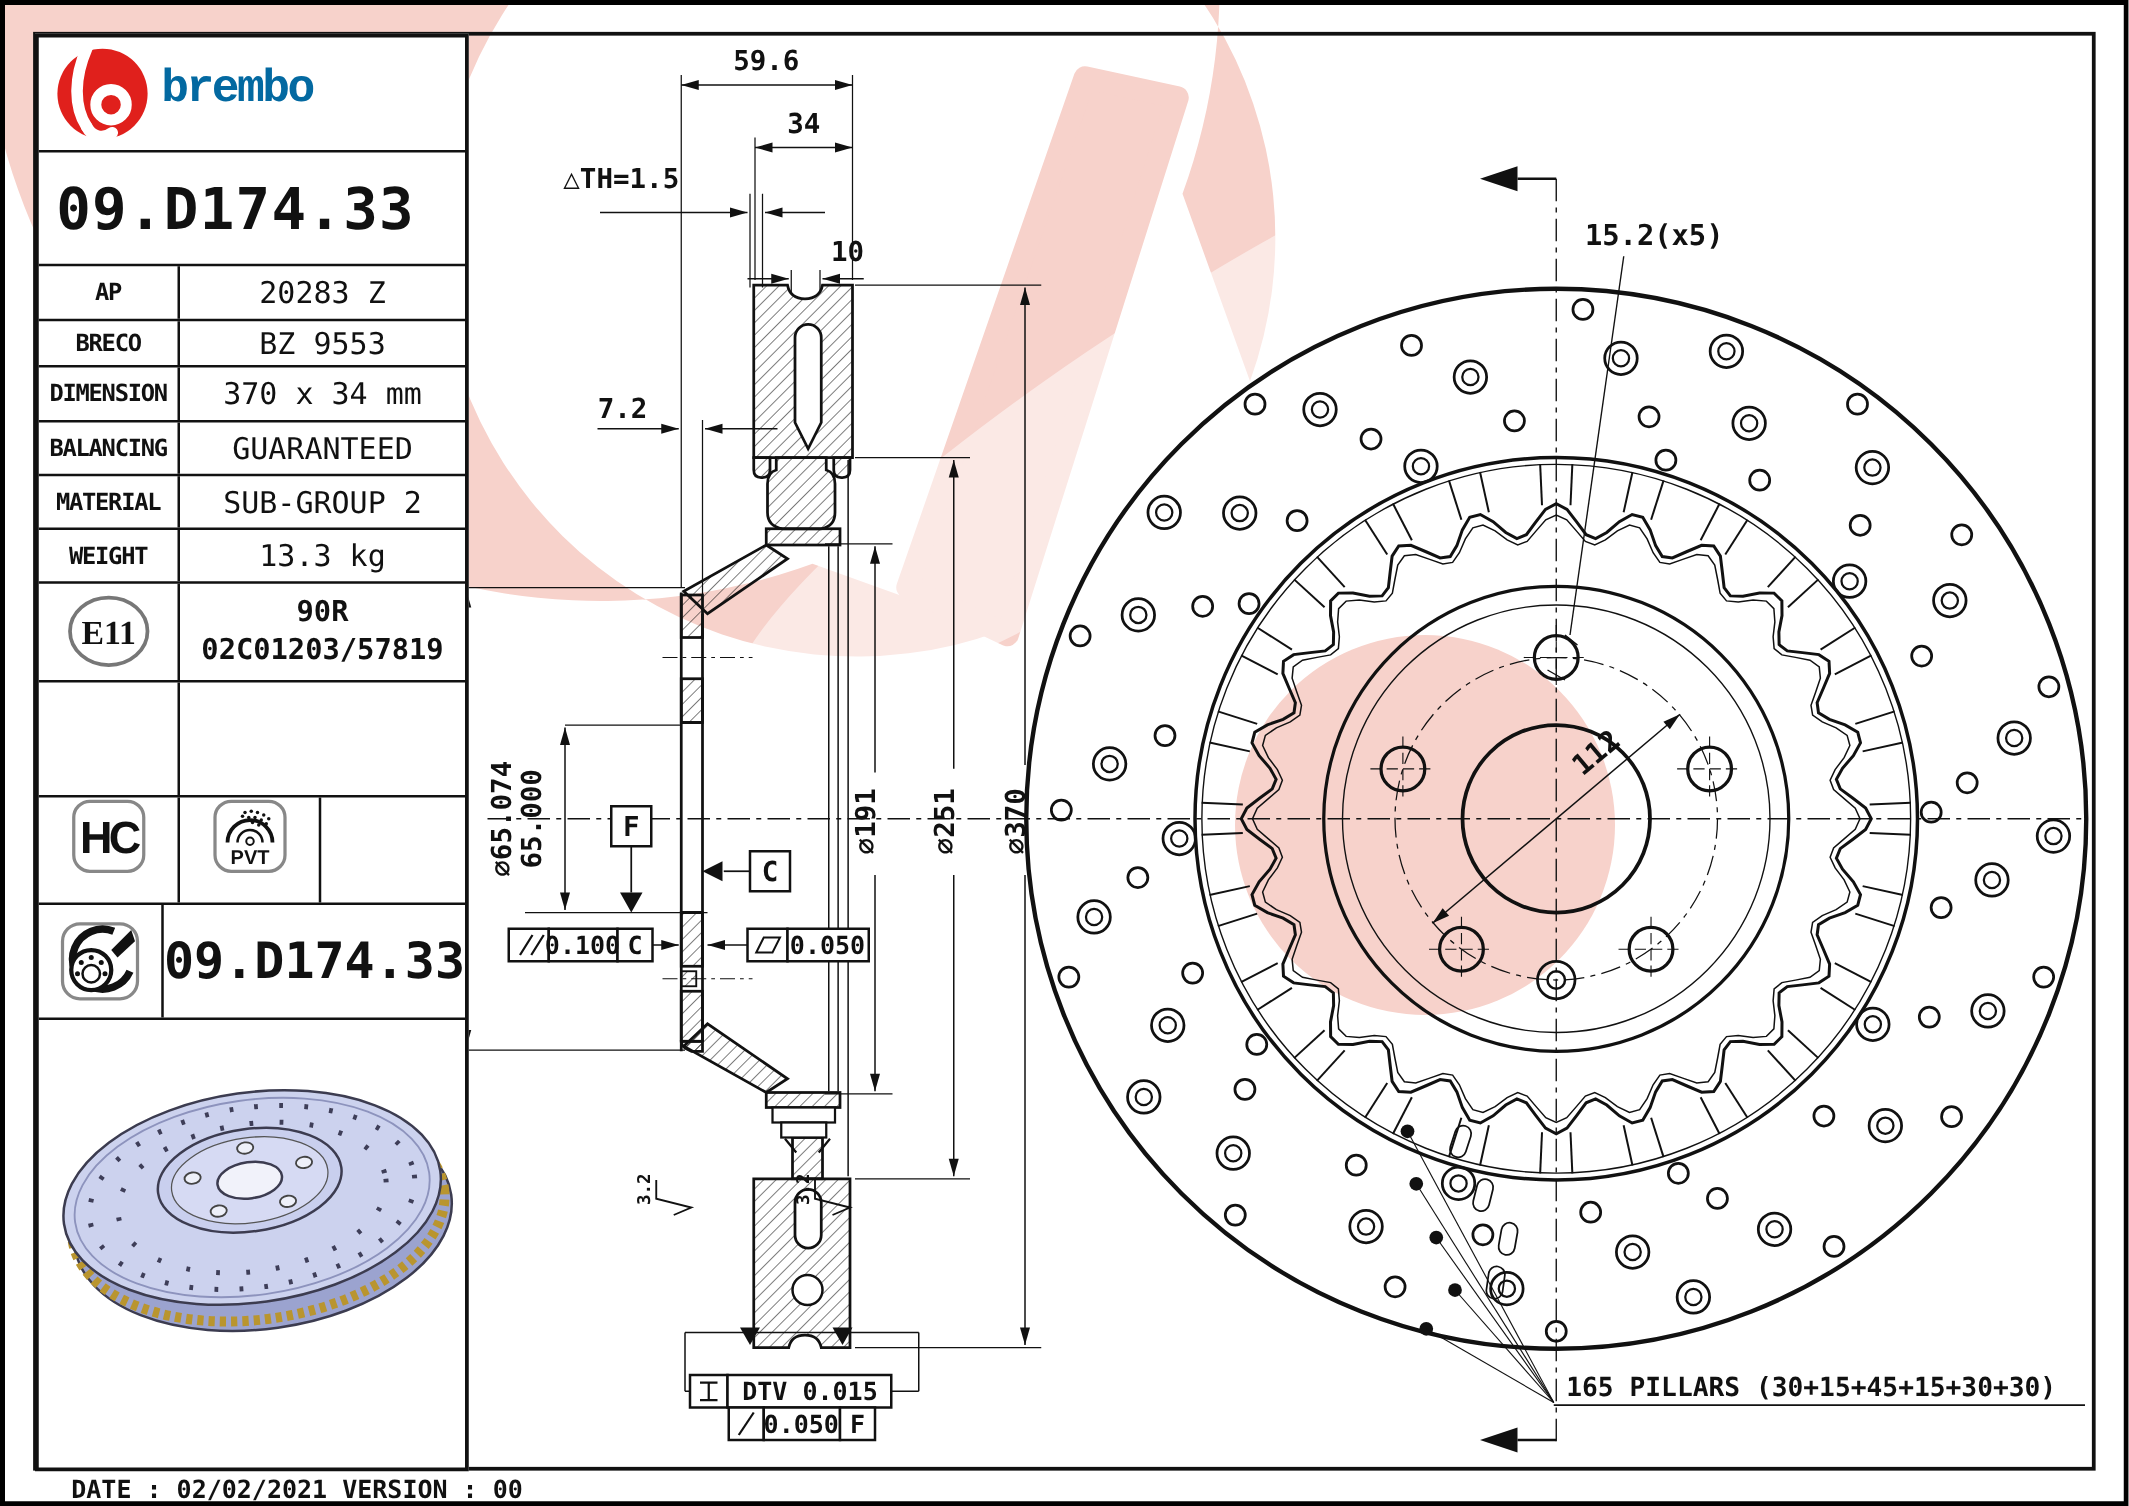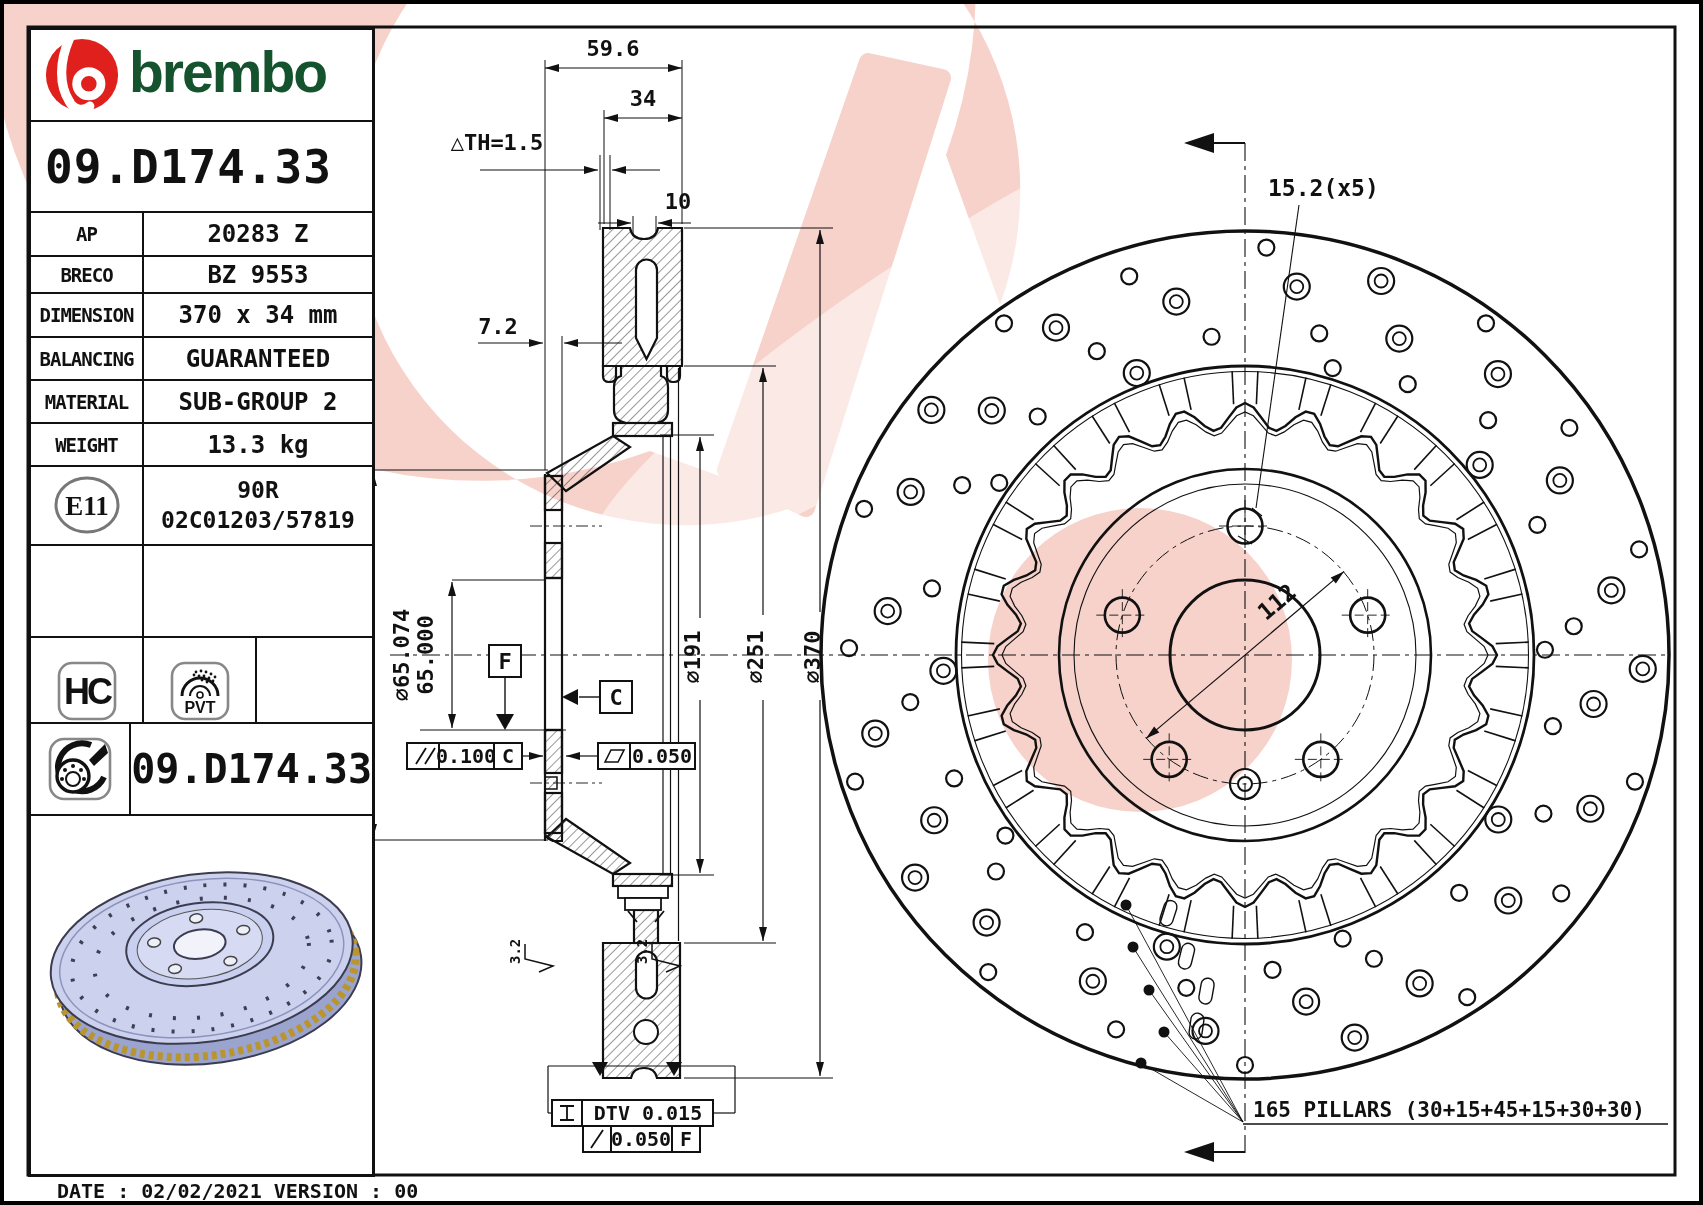--- a/index.html
+++ b/index.html
@@ -8,31 +8,31 @@
   #frame{position:absolute;inset:0;border:4px solid #000;pointer-events:none;z-index:5;}
   #dwg{position:absolute;left:0;top:0;z-index:1;}
   
   #panel{position:absolute;left:28px;top:27px;width:347px;height:1150px;background:#fff;
          border:3px solid #111;box-sizing:border-box;z-index:3;}
   .row{display:flex;border-bottom:2px solid #111;box-sizing:border-box;align-items:center;}
   .cell-l{width:113px;border-right:2px solid #111;box-sizing:border-box;align-self:stretch;
           display:flex;align-items:center;justify-content:center;}
   .cell-v{flex:1;display:flex;flex-direction:column;align-items:center;justify-content:center;}
   .lab{font-size:19px;font-weight:bold;letter-spacing:-1px;text-align:center;}
-  .val{font-size:24px;font-weight:bold;white-space:pre;}
+  .val{font-size:24px;font-weight:normal;white-space:pre;}
   .row-logo{height:92px;display:flex;align-items:center;padding-left:12px;}
-  .wordmark{font-family:Liberation Sans, sans-serif;font-weight:bold;
-            font-size:57px;color:#14532d;letter-spacing:-2px;margin-left:8px;margin-top:-6px;}
+  .wordmark{font-family:Liberation Mono, monospace;font-weight:bold;
+            font-size:37px;color:#0369a1;letter-spacing:-2px;margin-left:8px;margin-top:-6px;}
   .row-pn{height:91px;display:flex;align-items:center;padding-left:14px;}
   .pn{font-size:46px;font-weight:bold;letter-spacing:1px;}
   .row-e11{height:79px;}
   .row-empty{height:92px;}
   .row-hcpvt{height:86px;}
   .cell-m{width:113px;border-right:2px solid #111;box-sizing:border-box;align-self:stretch;
-          display:flex;align-items:flex-end;justify-content:center;}
+          display:flex;align-items:flex-start;justify-content:center;}
   .row-disc{height:92px;}
   .pn2{font-size:40px;font-weight:bold;}
   .row-photo{height:282px;border-bottom:none;justify-content:center;}
   #datefoot{position:absolute;left:57px;top:1179px;font-size:20px;font-weight:bold;z-index:3;white-space:pre;}
   .e11val{font-size:23px;font-weight:bold;line-height:1.3;text-align:center;}
 </style>
 </head>
 <body>
 
 <div id="page">

